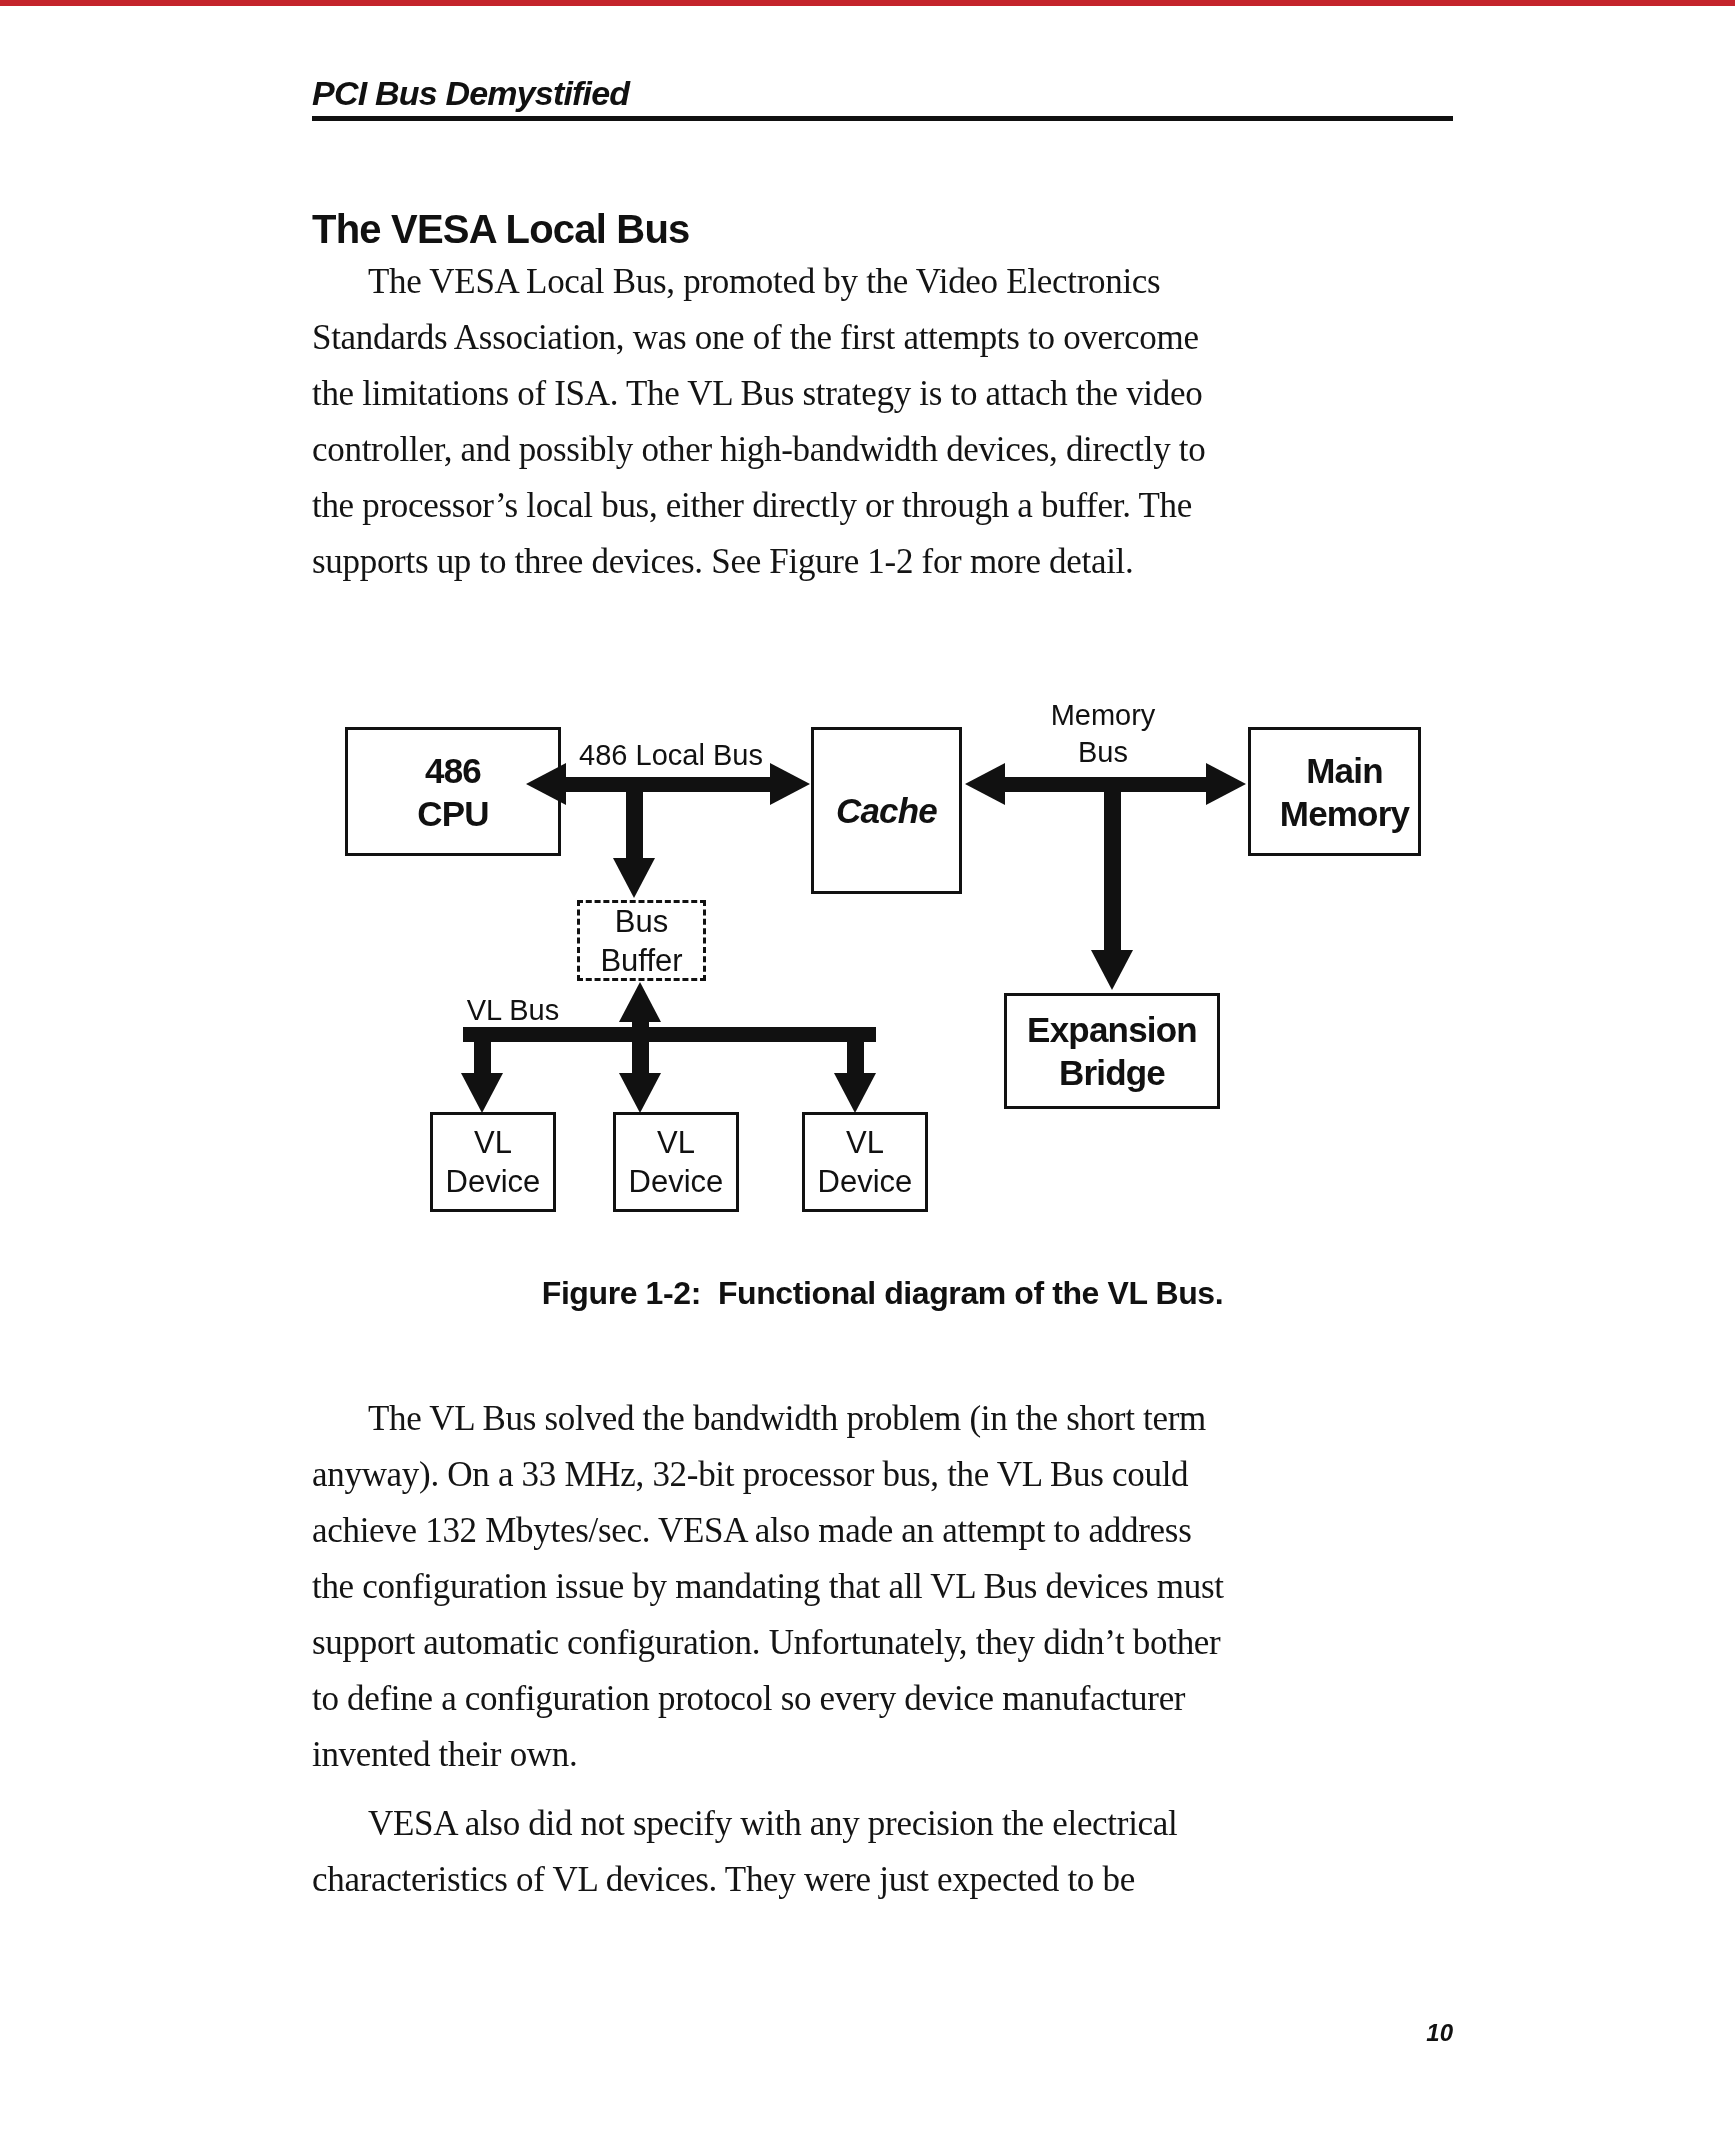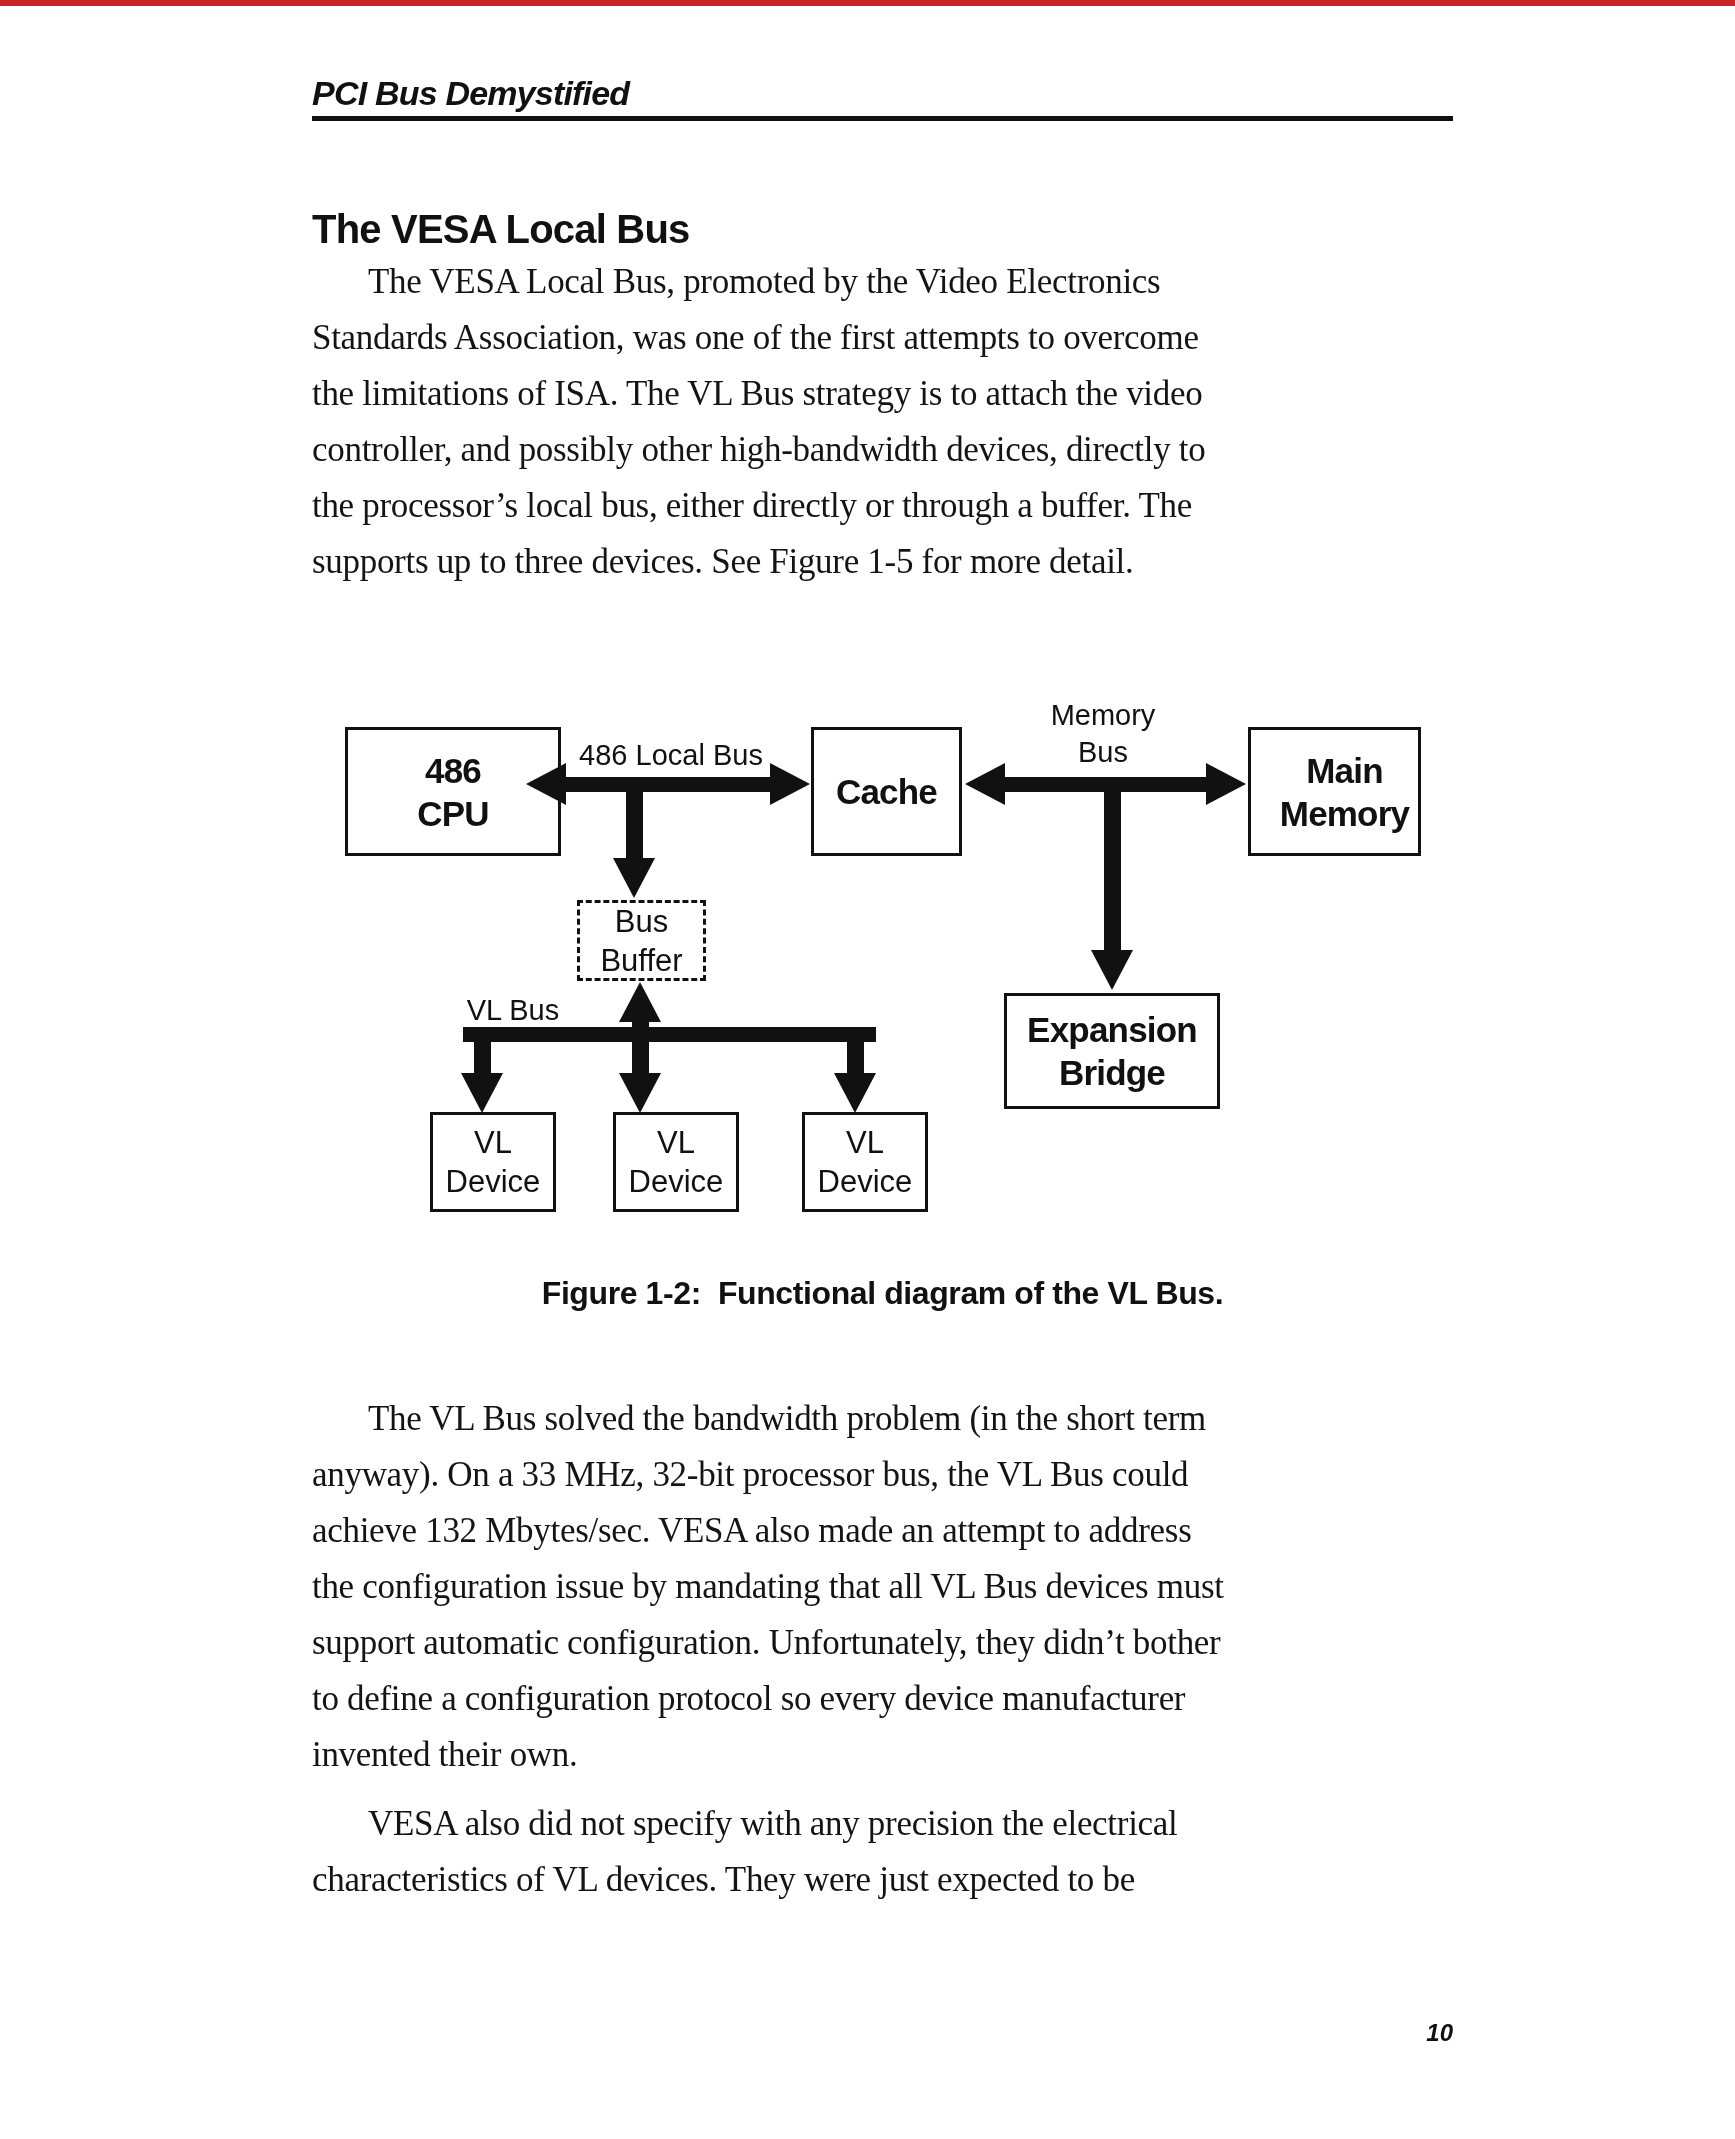--- a/index.html
+++ b/index.html
@@ -80,31 +80,31 @@
   <div class="head-rule"></div>
 
   <div class="section-title">The VESA Local Bus</div>
 
   <div class="para p1">
     <div class="line indent">The VESA Local Bus, promoted by the Video Electronics</div>
     <div class="line">Standards Association, was one of the first attempts to overcome</div>
     <div class="line">the limitations of ISA. The VL Bus strategy is to attach the video</div>
     <div class="line">controller, and possibly other high-bandwidth devices, directly to</div>
     <div class="line">the processor’s local bus, either directly or through a buffer. The</div>
-    <div class="line">supports up to three devices. See Figure 1-5 for more detail.</div>
+    <div class="line">supports up to three devices. See Figure 1-2 for more detail.</div>
   </div>
 
   <div class="diagram">
 
     <div class="dbox big" style="left:345px;top:727px;width:216px;height:129px;">
       <div>486</div>
       <div>CPU</div>
     </div>
 
-    <div class="dbox big" style="left:811px;top:727px;width:151px;height:129px;">
+    <div class="dbox big" style="left:811px;top:727px;width:151px;height:167px;font-style:italic;">
       <div>Cache</div>
     </div>
 
     <div class="dbox big" style="left:1248px;top:727px;width:173px;height:129px;padding-left:20px;">
       <div>Main</div>
       <div>Memory</div>
     </div>
 
     <div class="dbox small dashed" style="left:577px;top:900px;width:129px;height:81px;">
       <div>Bus</div>

